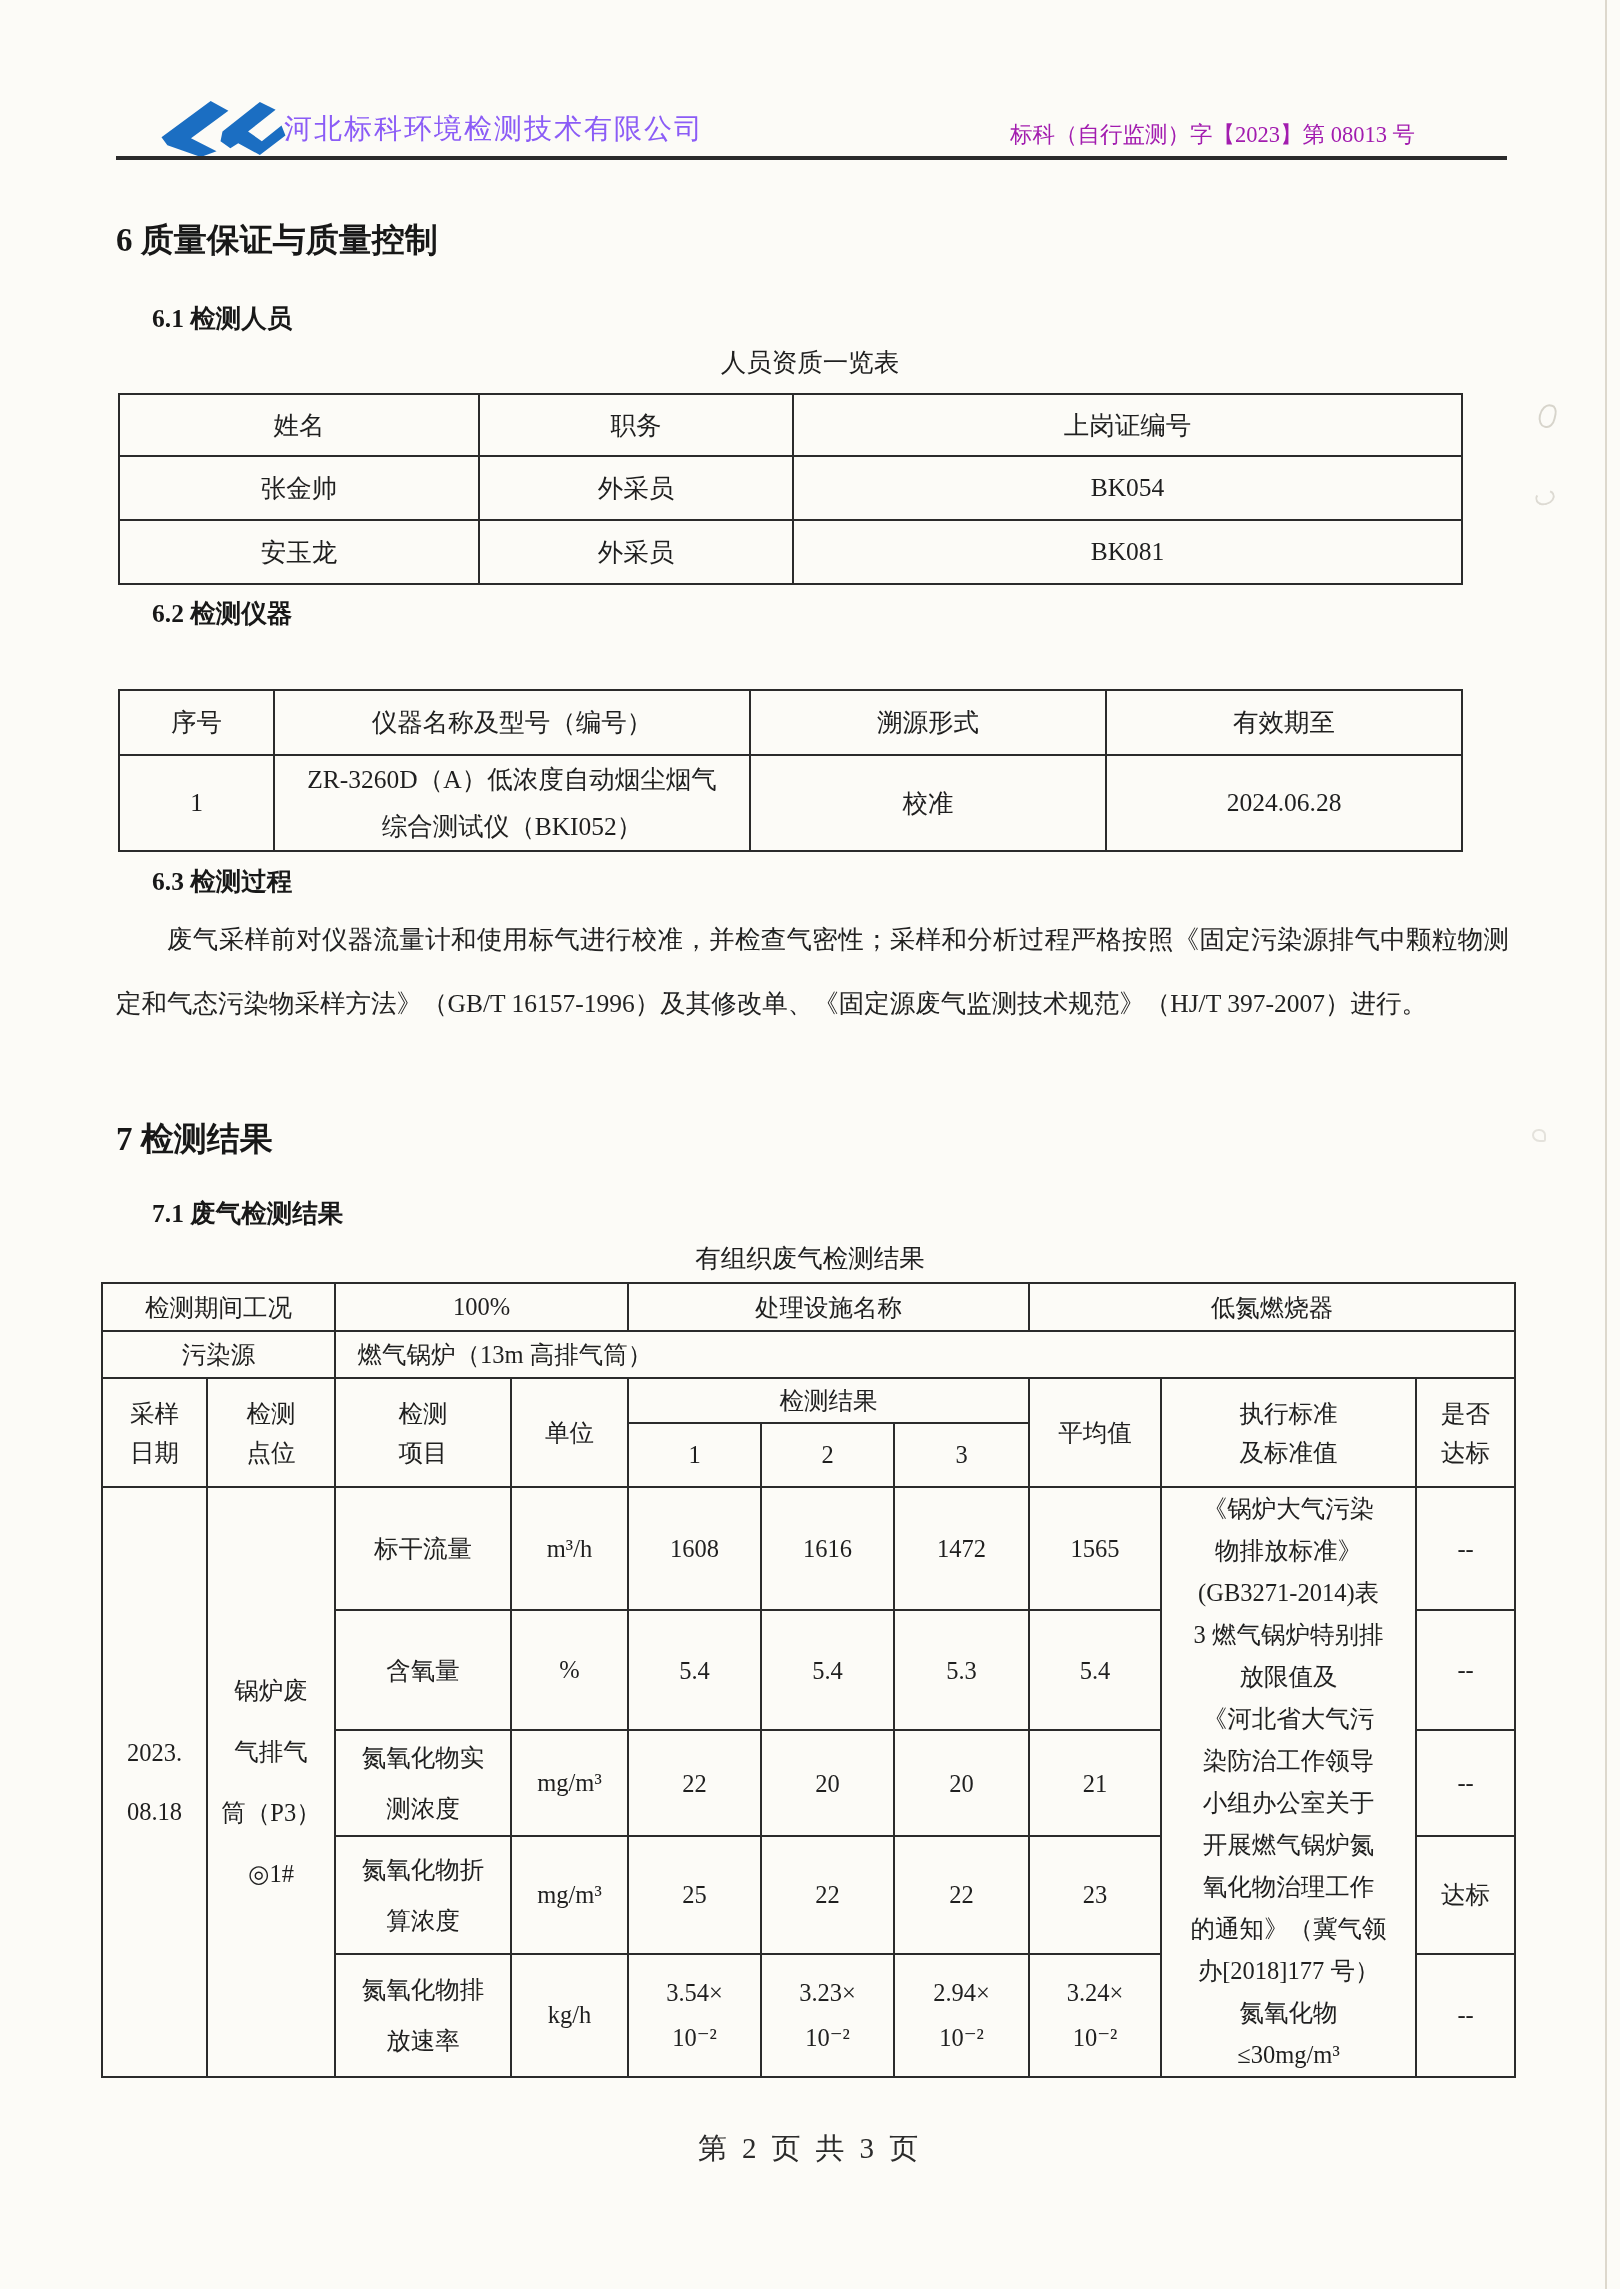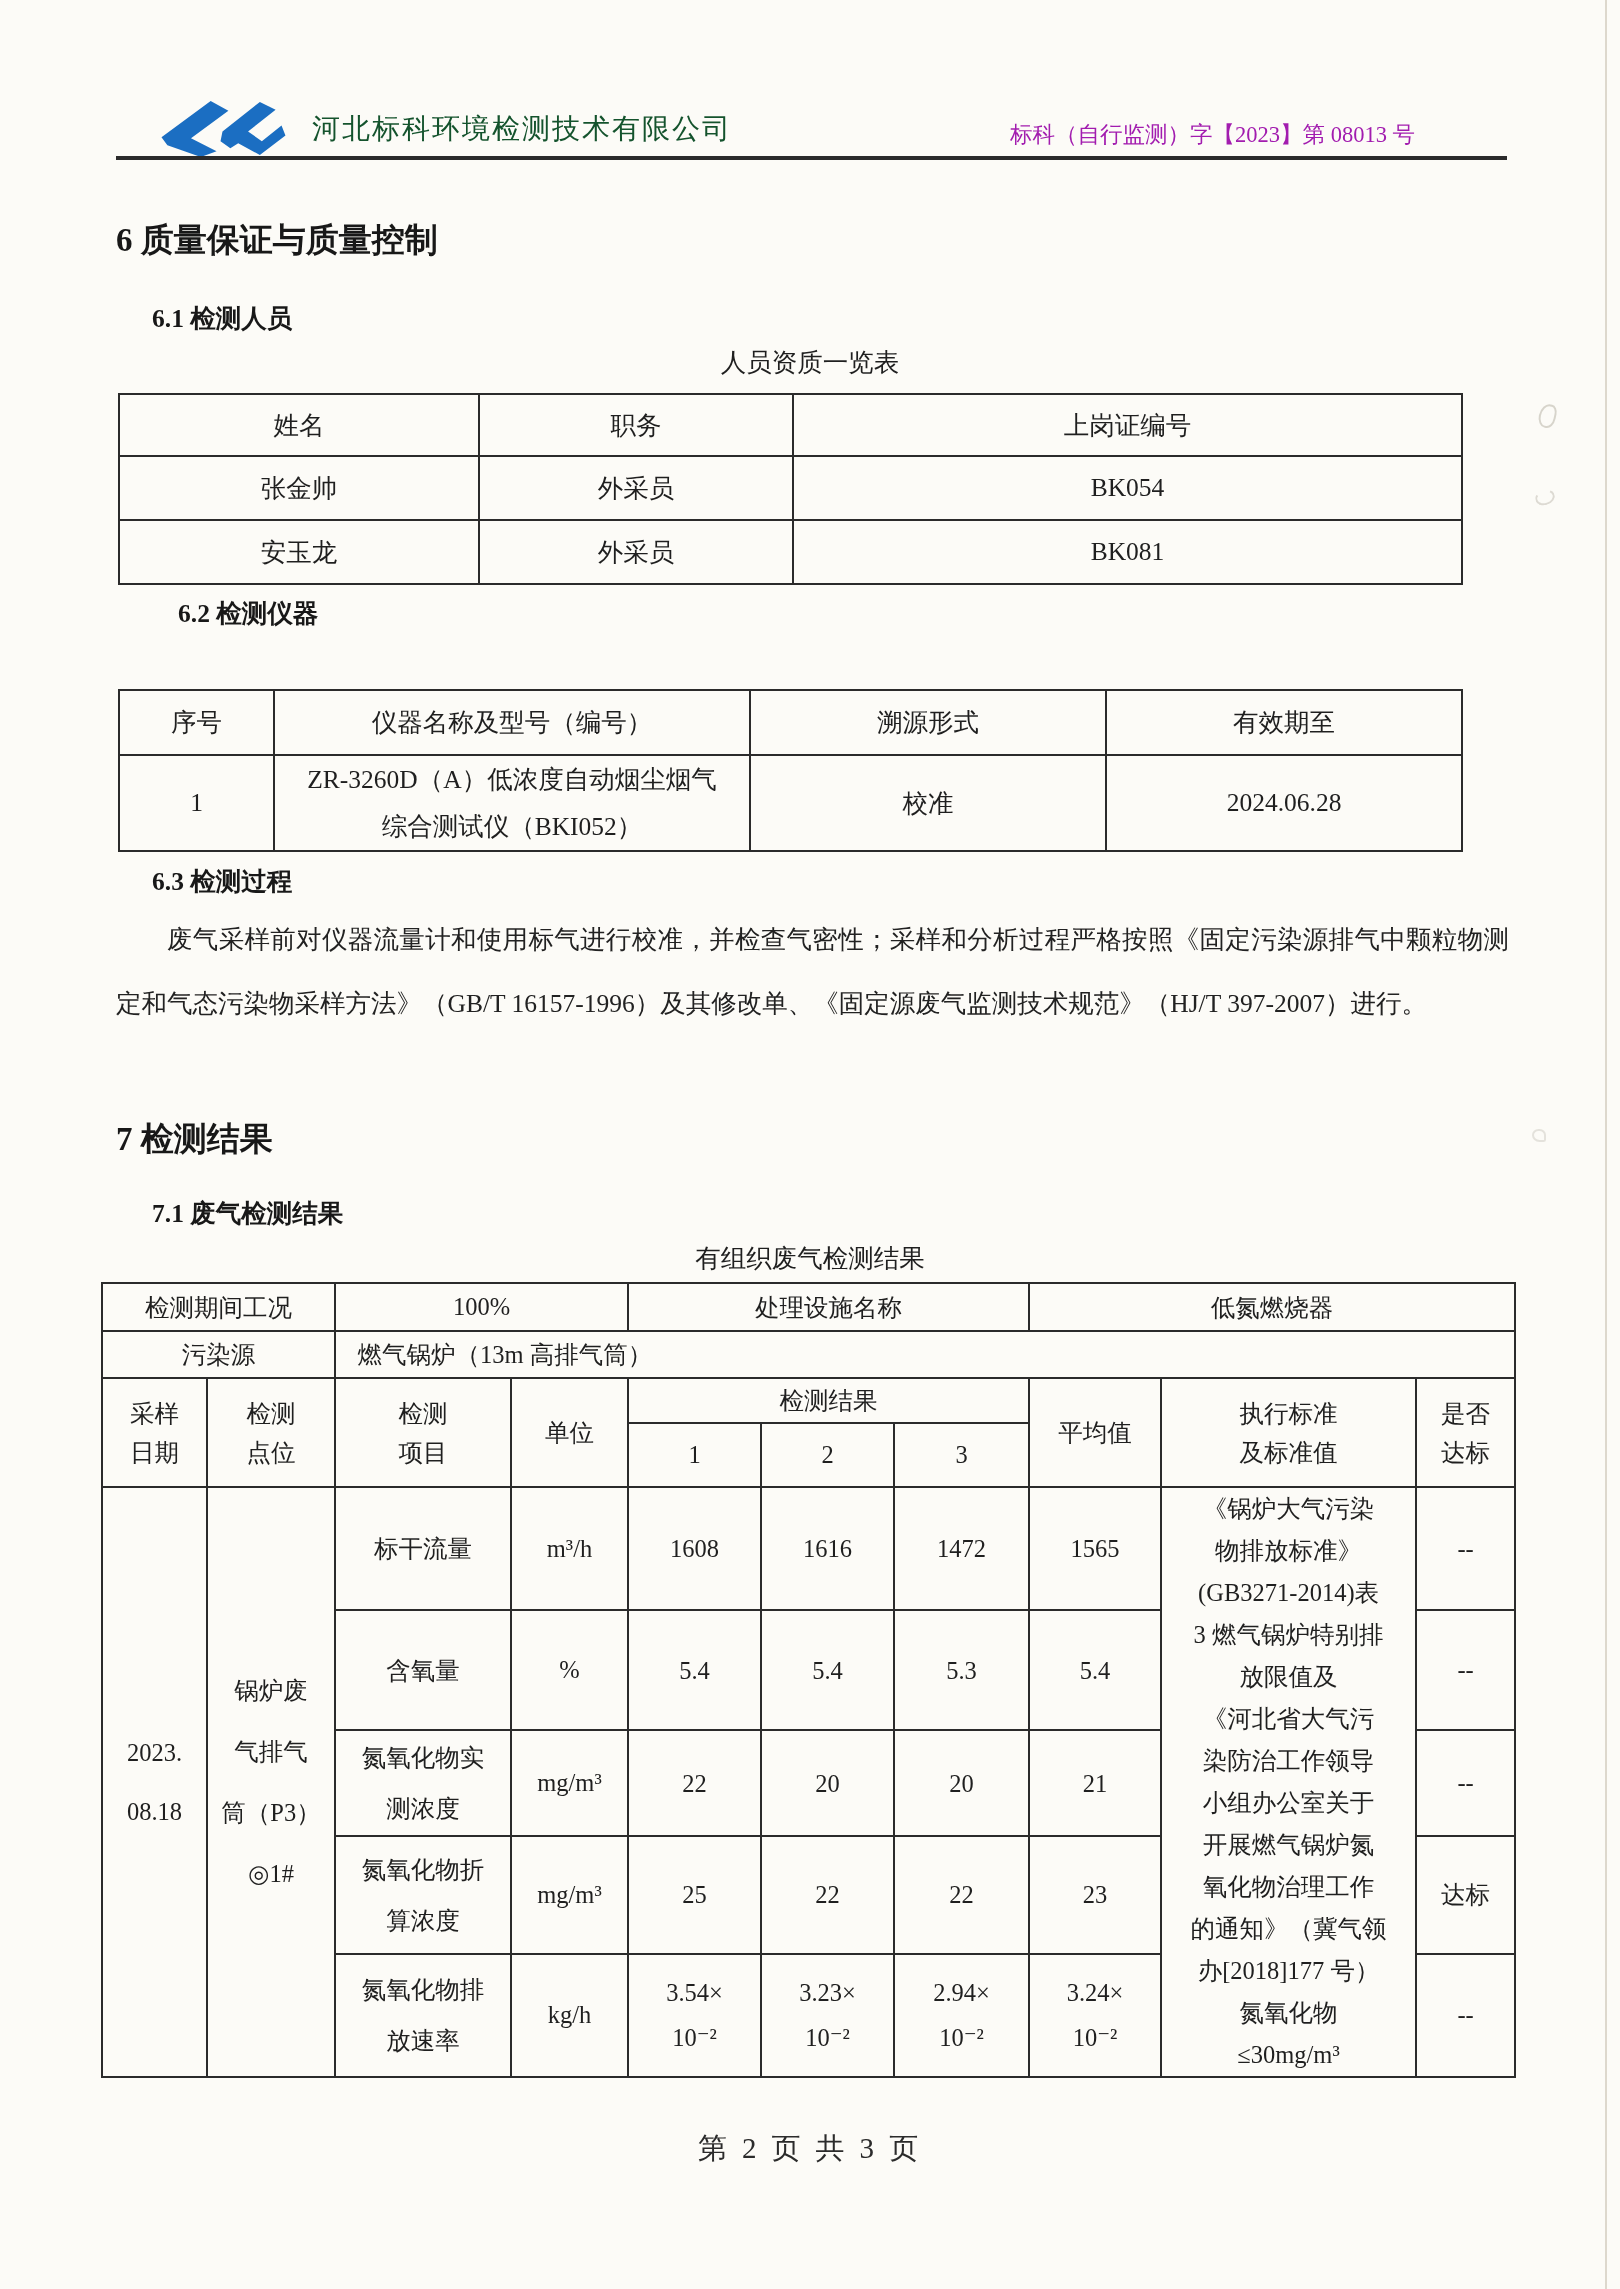--- a/index.html
+++ b/index.html
@@ -7,21 +7,21 @@
   .page{
     position:relative;
     width:1620px;height:2290px;
     background:#fcfbf7;
     font-family:"Liberation Serif","DejaVu Serif",serif;
     color:#1f1f1f;
     overflow:hidden;
   }
   
   .hdr-logo{position:absolute;left:157px;top:98px;width:129px;height:61px;}
-  .hdr-company{position:absolute;left:312px;top:110px;font-size:28px;letter-spacing:2px;color:#14532d;}
+  .hdr-company{position:absolute;left:284px;top:110px;font-size:28px;letter-spacing:2px;color:#8b5cf6;}
   .hdr-doc{position:absolute;left:1010px;top:119px;font-size:22.5px;color:#a21caf;}
   .hdr-rule{position:absolute;left:116px;top:156px;width:1391px;height:3.9px;background:#2b2b2b;}
   
   .h-main{position:absolute;left:116px;font-size:33px;font-weight:bold;color:#181818;}
   .h-sub{position:absolute;left:152px;font-size:25.5px;font-weight:bold;color:#181818;}
   .t-caption{position:absolute;left:0;width:1620px;text-align:center;font-size:25.5px;color:#1f1f1f;}
   
   table{border-collapse:collapse;table-layout:fixed;position:absolute;}
   td{border-left:2px solid #2b2b2b;border-right:2px solid #2b2b2b;
      border-top:2.9px solid #2b2b2b;border-bottom:2.9px solid #2b2b2b;
@@ -103,21 +103,21 @@
       <td>BK054</td>
     </tr>
     <tr style="height:64px;">
       <td>安玉龙</td>
       <td>外采员</td>
       <td>BK081</td>
     </tr>
   </tbody>
     </table>
 
-  <div class="h-sub" style="top:596px;margin-left:26px;">6.2  检测仪器</div>
+  <div class="h-sub" style="top:596px;">6.2  检测仪器</div>
 
   <table class="tbl-instrument">
     <colgroup>
         <col style="width:155px">
         <col style="width:476px">
         <col style="width:356px">
         <col style="width:356px">
       </colgroup>
     <tbody>
         <tr class="r-head">

